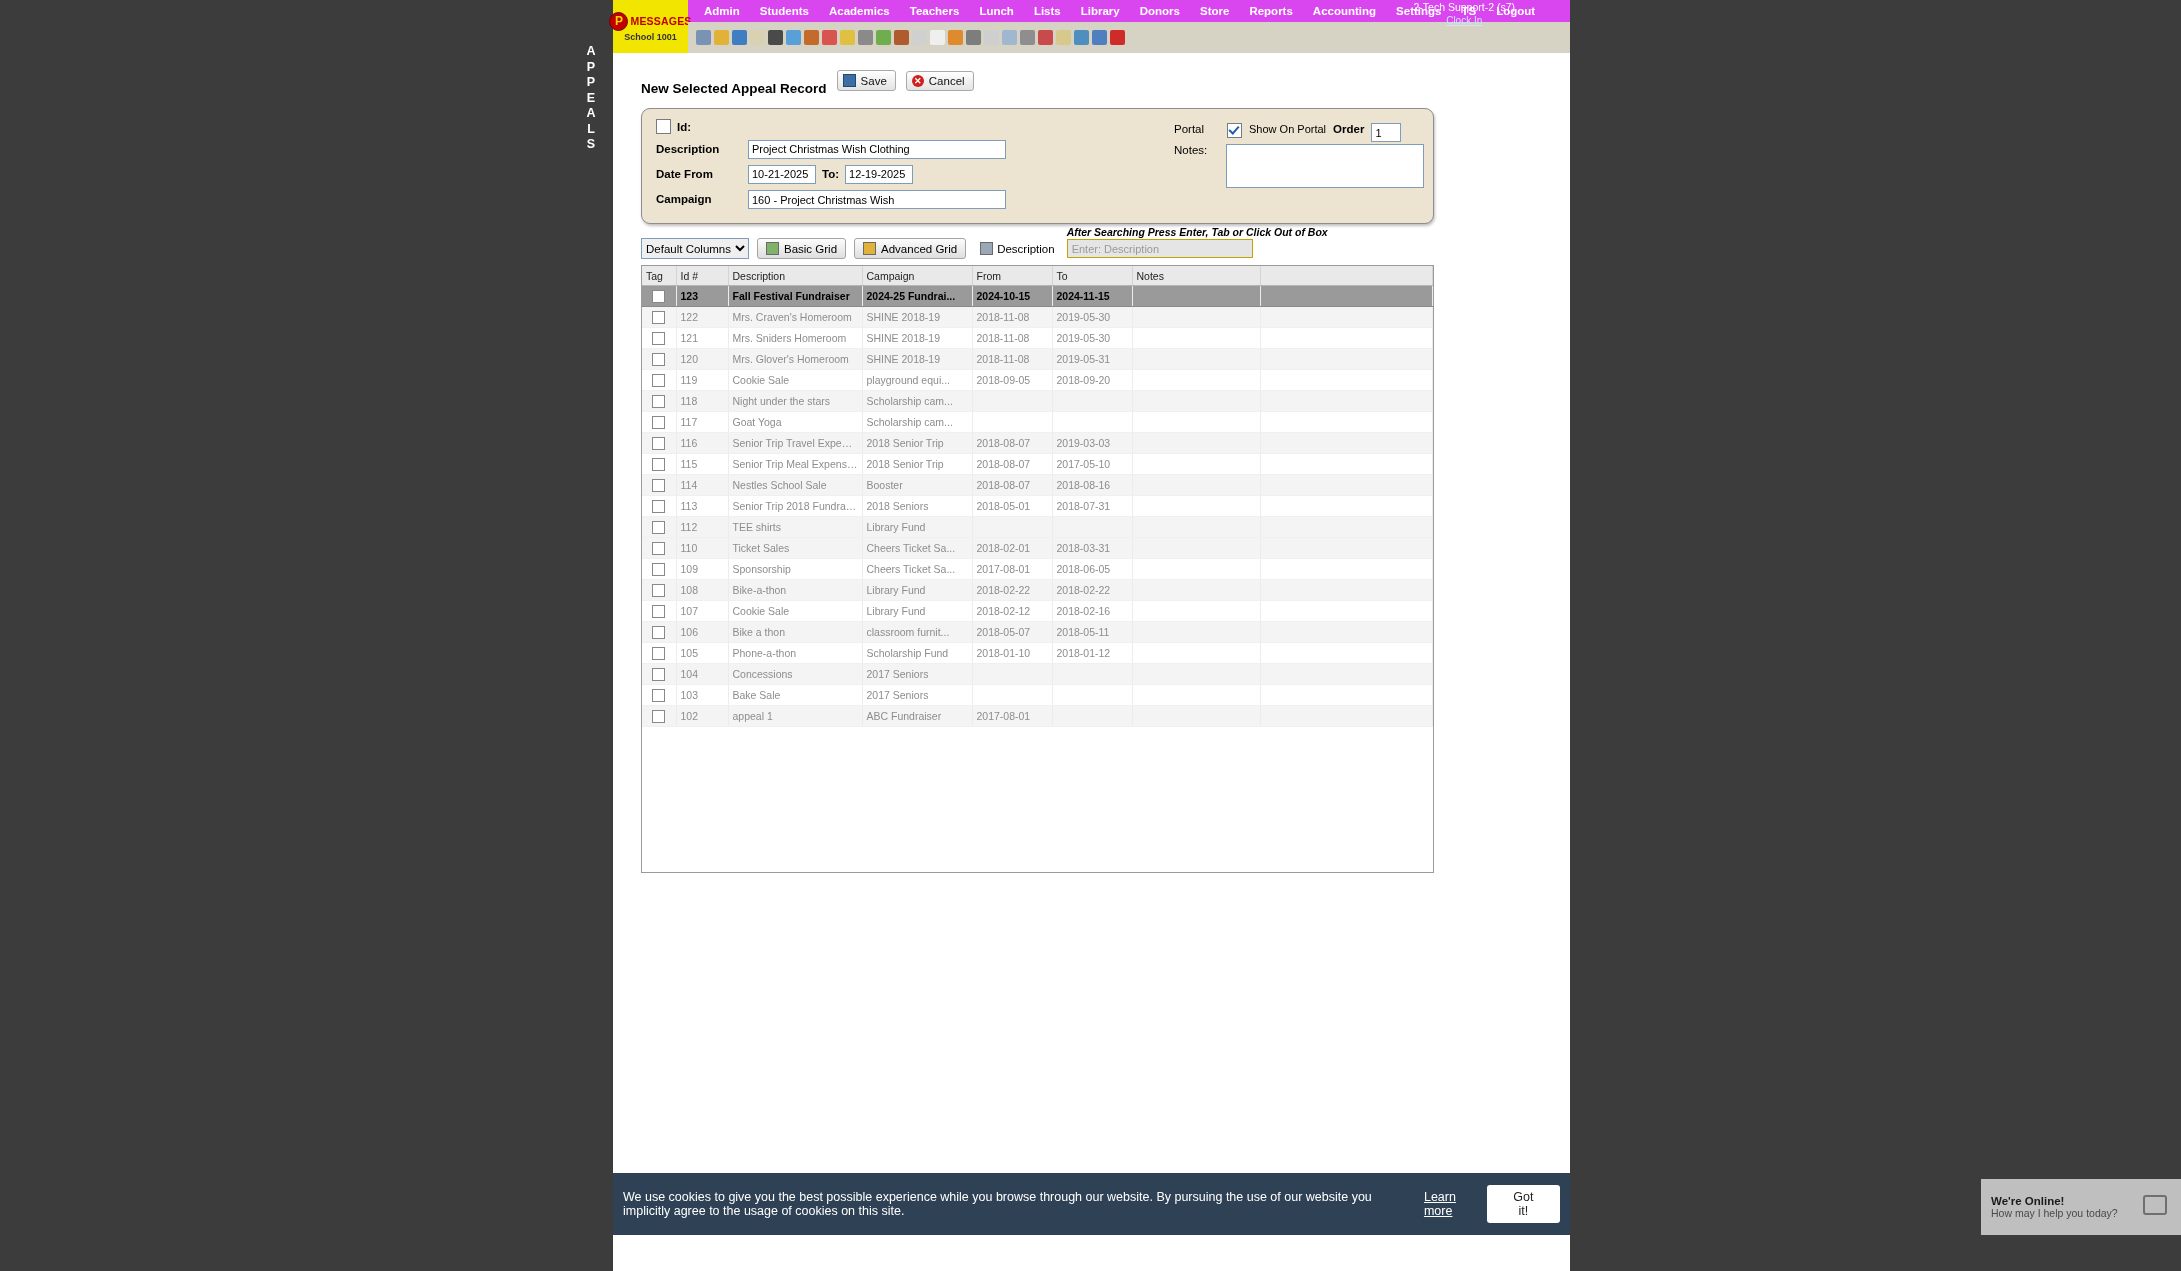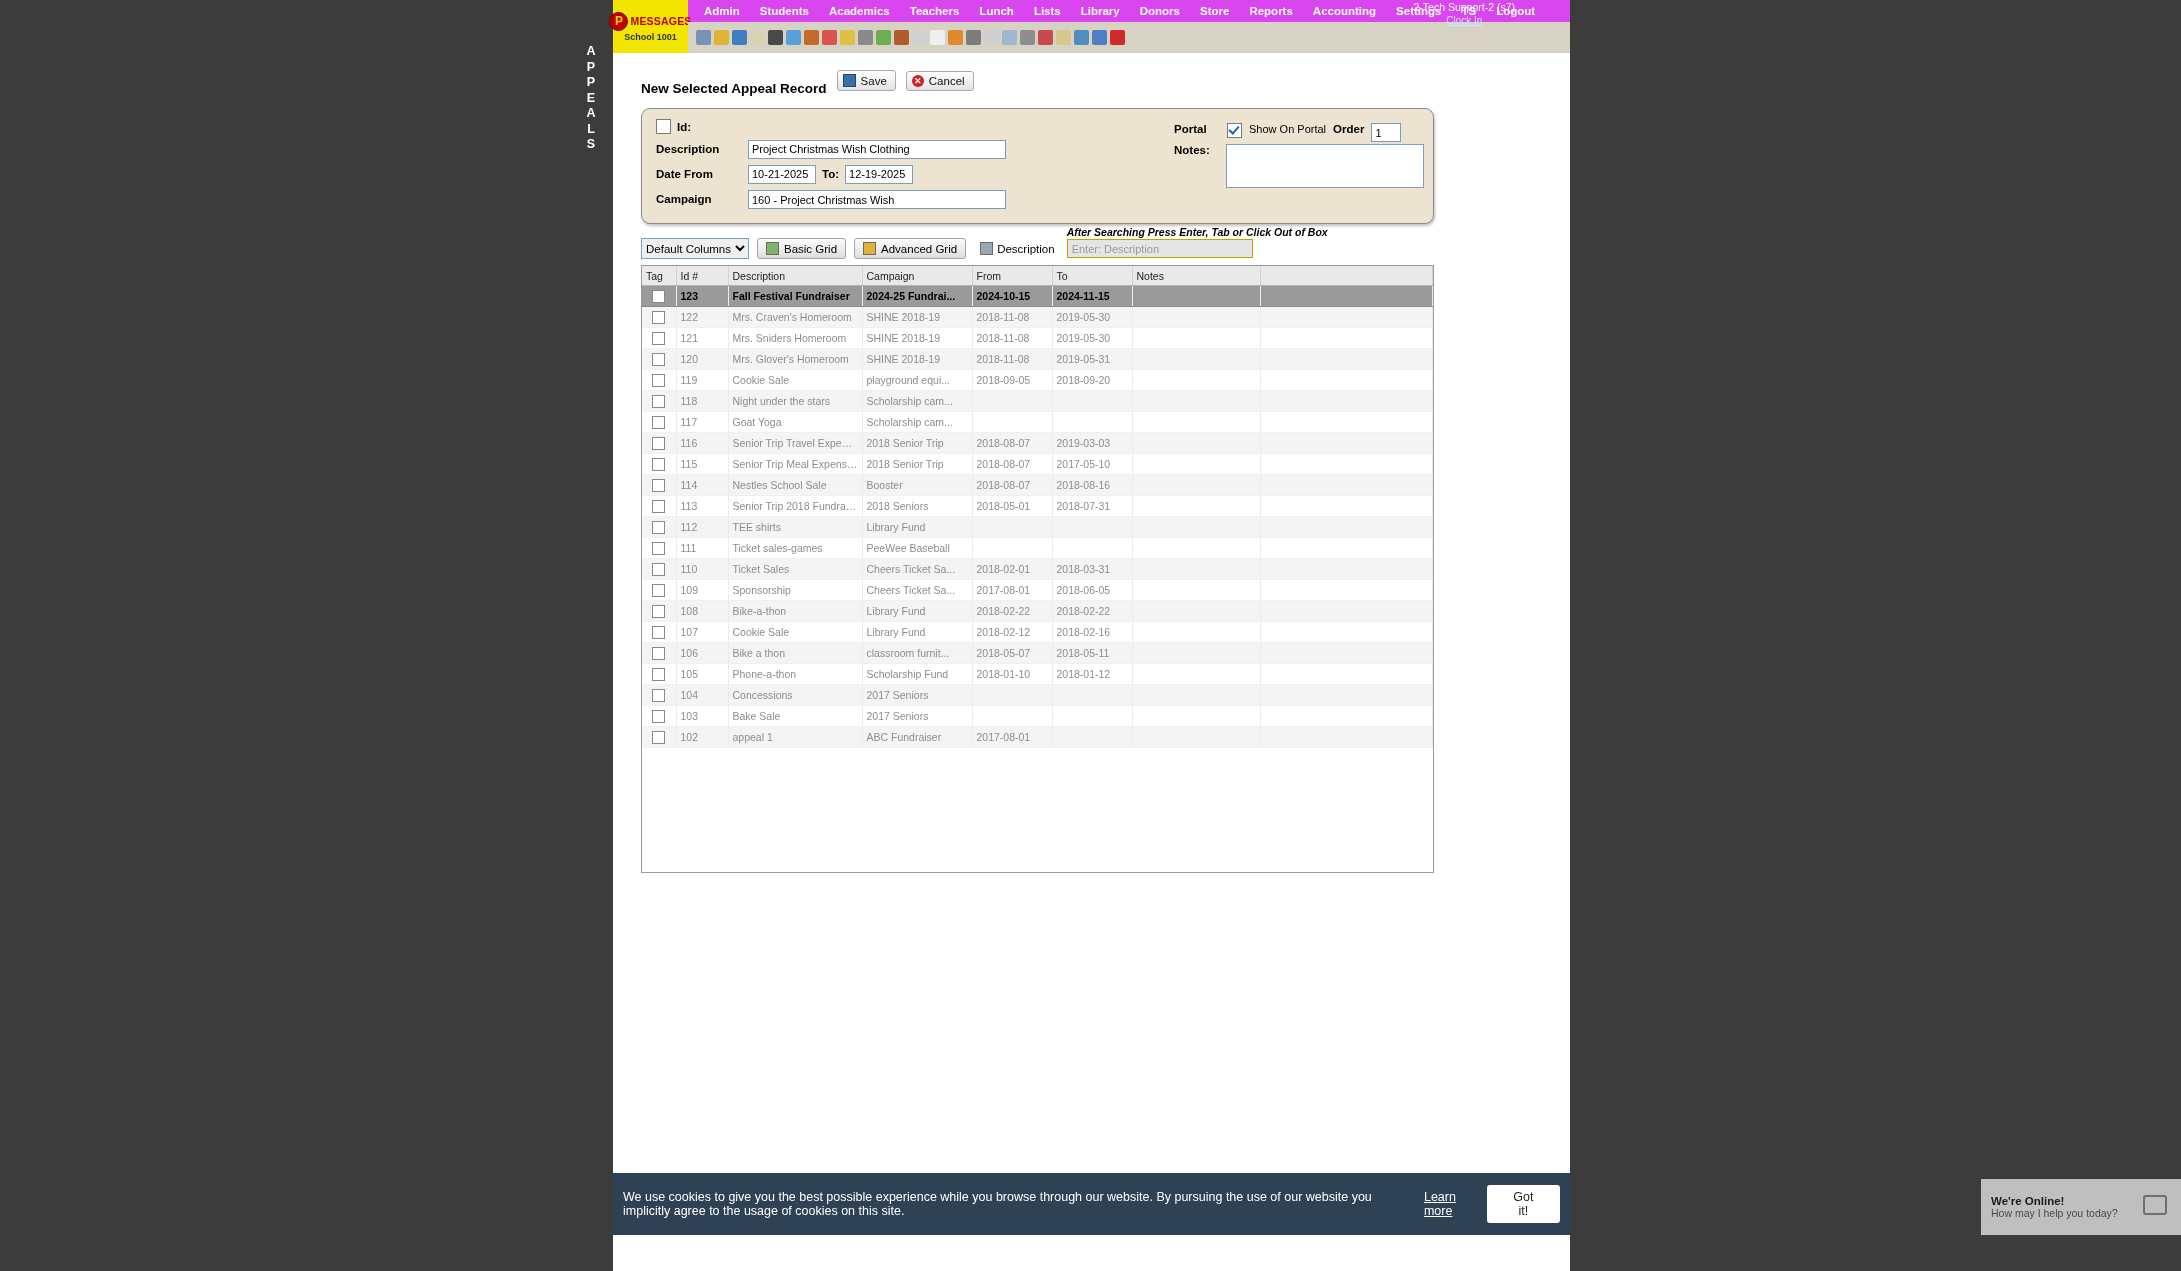--- a/index.html
+++ b/index.html
@@ -229,21 +229,21 @@
   .id-row { display: flex; align-items: center; gap: 6px; margin-bottom: 5px;}
   .dates { display: flex; align-items: center; gap: 6px; }
   .portal-col {
     position: absolute;
     left: 532px;
     top: 14px;
     width: 250px;
     font-size: 11.5px;
   }
   .portal-line1 { display: flex; align-items: flex-start; gap: 7px; }
-  .portal-lbl { font-weight: bold; width: 46px; }
+  .portal-lbl { font-weight: normal; width: 46px; }
   .showportal { font-size: 11px; }
   .order-lbl { font-weight: bold; font-size: 11.5px; }
   .order-in { width: 30px; }
   .notes-line { display: flex; align-items: flex-start; gap: 7px; margin-top: 2px;}
   .notes-ta {
     width: 195px; height: 38px;
     border: 1px solid #7f9db9;
     background: #fff;
     resize: none;
     font-family: "Liberation Sans", sans-serif;
@@ -707,30 +707,20 @@
           <tr class="alt">
             <td class="tagcell"><span class="rowchk"></span></td>
             <td>112</td>
             <td>TEE shirts</td>
             <td>Library Fund</td>
             <td></td>
             <td></td>
             <td></td>
             <td></td>
           </tr>
-          <tr>
-            <td class="tagcell"><span class="rowchk"></span></td>
-            <td>111</td>
-            <td>Ticket sales-games</td>
-            <td>PeeWee Baseball</td>
-            <td></td>
-            <td></td>
-            <td></td>
-            <td></td>
-          </tr>
           <tr class="alt">
             <td class="tagcell"><span class="rowchk"></span></td>
             <td>110</td>
             <td>Ticket Sales</td>
             <td>Cheers Ticket Sa...</td>
             <td>2018-02-01</td>
             <td>2018-03-31</td>
             <td></td>
             <td></td>
           </tr>

